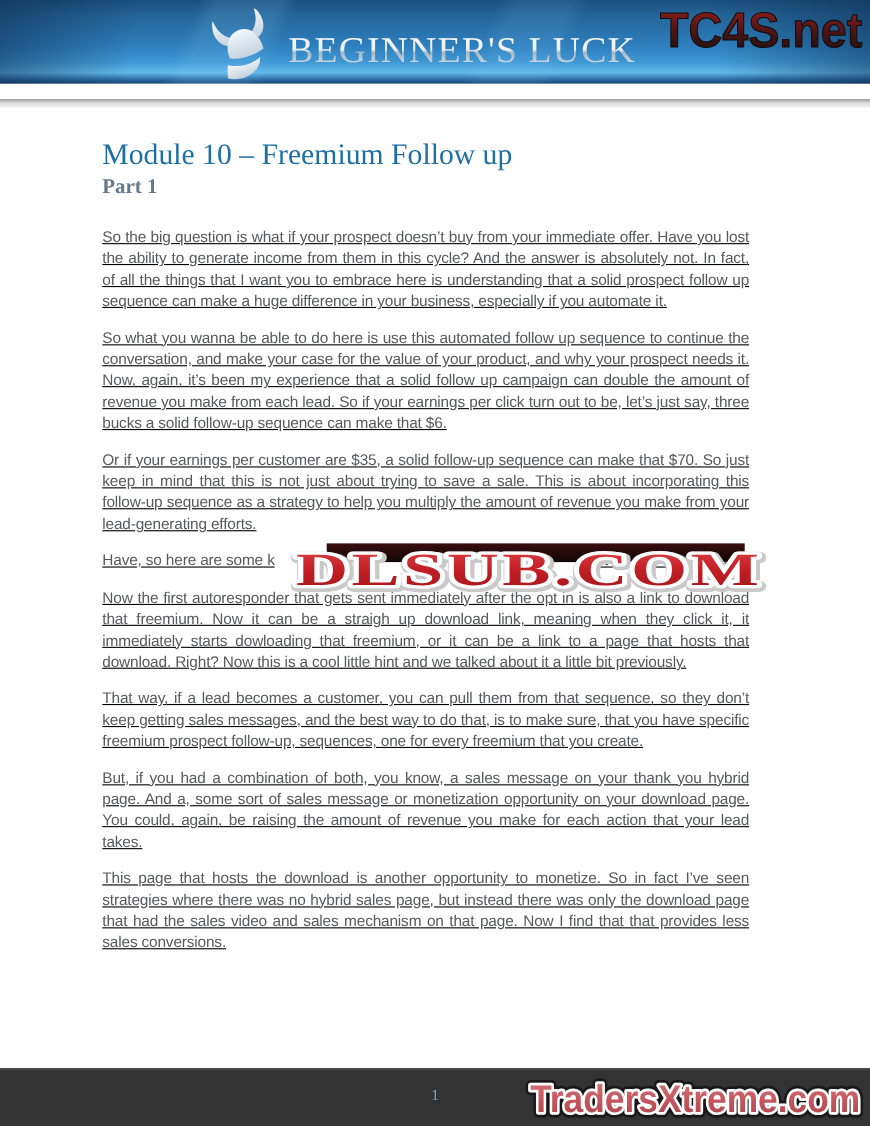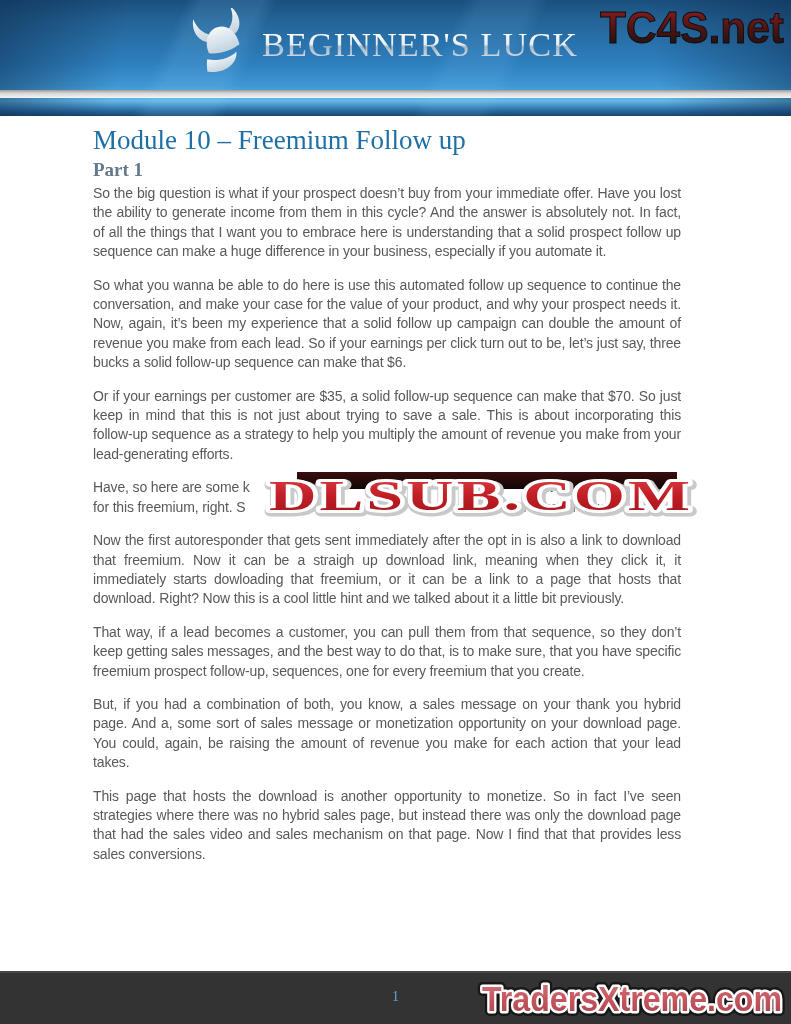--- a/index.html
+++ b/index.html
@@ -3,21 +3,21 @@
 <meta charset="utf-8">
 <style>
   html,body{margin:0;padding:0;background:#fff;}
   .page{
     position:relative;width:791px;height:1024px;overflow:hidden;background:#fff;
     font-family:"Liberation Sans",sans-serif;
   }
 
   
   .banner{
-    position:absolute;top:0;left:0;width:791px;height:116px;
+    position:absolute;top:0;left:0;width:791px;height:76px;
     background:
       linear-gradient(100deg, rgba(13,43,77,.55) 0%, rgba(13,43,77,0) 16%),
       linear-gradient(-100deg, rgba(13,43,77,.50) 0%, rgba(13,43,77,0) 18%),
       linear-gradient(115deg, transparent 22%, rgba(140,210,255,.14) 24%, rgba(140,210,255,.14) 31%, transparent 33%, transparent 55%, rgba(140,210,255,.10) 57%, rgba(140,210,255,.10) 63%, transparent 65%),
       linear-gradient(180deg, var(--banner_blue_dark,#1b4f7d) 0%, #246497 18%, var(--banner_blue_mid,#2e7fbe) 55%, #3e97d3 74%, var(--banner_blue_light,#63b9e8) 87%, #2a6ca5 95%, #17466f 100%);
   }
   .logo-group{position:absolute;left:192px;top:8px;display:flex;align-items:center;gap:6px;}
   .helmet-svg{display:block;}
   .separator{
     position:absolute;top:90px;left:0;width:791px;height:8px;
@@ -33,21 +33,21 @@
   h1.doc-title{
     margin:26px 0 0 0;
     font-family:"Liberation Serif",serif;font-weight:400;
     font-size:27px;line-height:33px;color:var(--title_blue,#1d6fa5);
   }
   h2.doc-subtitle{
     margin:1px 0 0 0;
     font-family:"Liberation Serif",serif;font-weight:700;
     font-size:19px;line-height:24px;color:var(--subtitle_slate,#64798c);
   }
-  .body-text{margin-top:2px;}
+  .body-text{margin-top:24px;text-decoration:underline;}
   .body-text p, .obscured{
     margin:0 0 14px 0;
     font-size:14px;letter-spacing:-0.15px;line-height:19.4px;
     color:var(--body_text,#58595b);
     text-align:justify;
   }
   .obscured{position:relative;}
   .frag-line{display:flex;justify-content:space-between;white-space:nowrap;}
   .just-line{text-align:justify;text-align-last:justify;white-space:nowrap;overflow:hidden;}
 
@@ -121,24 +121,20 @@
     <div class="body-text">
       <p>So the big question is what if your prospect doesn’t buy from your immediate offer. Have you lost the ability to generate income from them in this cycle? And the answer is absolutely not. In fact, of all the things that I want you to embrace here is understanding that a solid prospect follow up sequence can make a huge difference in your business, especially if you automate it.</p>
       <p>So what you wanna be able to do here is use this automated follow up sequence to continue the conversation, and make your case for the value of your product, and why your prospect needs it. Now, again, it’s been my experience that a solid follow up campaign can double the amount of revenue you make from each lead. So if your earnings per click turn out to be, let’s just say, three bucks a solid follow-up sequence can make that $6.</p>
       <p>Or if your earnings per customer are $35, a solid follow-up sequence can make that $70. So just keep in mind that this is not just about trying to save a sale. This is about incorporating this follow-up sequence as a strategy to help you multiply the amount of revenue you make from your lead-generating efforts.</p>
 
       <div class="obscured">
         <div class="frag-line">
           <span>Have, so here are some k</span>
           <span>ment in your email service</span>
         </div>
-        <div class="frag-line">
-          <span>for this freemium, right. S</span>
-          <span>roduct or a general follow-</span>
-        </div>
 
         <div class="dlsub">
           <svg width="440" height="52" viewBox="0 0 440 52">
             <defs>
               <linearGradient id="stripGrad" x1="0" y1="0" x2="0" y2="1">
                 <stop offset="0" stop-color="#3a0d0d"></stop>
                   <stop offset="1" stop-color="#100606"></stop>
               </linearGradient>
               <linearGradient id="dlGrad" x1="0" y1="0" x2="0" y2="1">
                 <stop offset="0" stop-color="#e04046"></stop>

